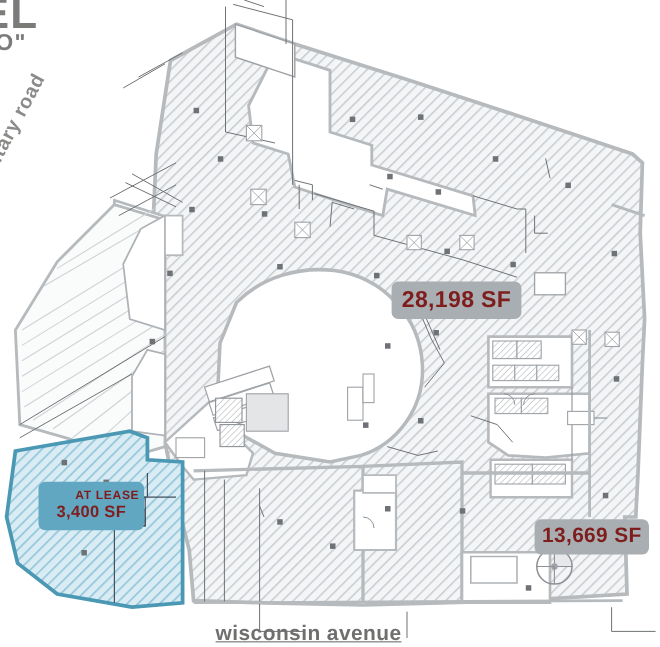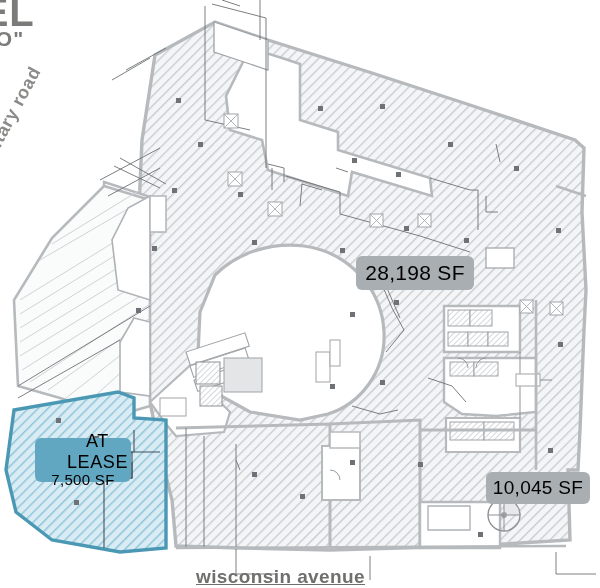--- a/index.html
+++ b/index.html
@@ -63,22 +63,22 @@
     font-size: 19px;
     color: #6f6f6d;
     letter-spacing: 0.4px;
     text-decoration: underline;
   }
 
   
   .badge {
     position: absolute;
     border-radius: 6px;
-    color: #000000;
-    font-weight: normal;
+    color: #7f1d1d;
+    font-weight: bold;
     text-align: center;
     display: flex;
     flex-direction: column;
     align-items: center;
     justify-content: center;
     line-height: 1.12;
     letter-spacing: 0.3px;
   }
   .badge.gray { background: #a9aeb2; }
   .badge.blue { background: #62a7c1; }
@@ -97,21 +97,21 @@
     left: 486px; top: 472px;
     width: 104px; height: 32px;
     font-size: 19px;
   }
   #badge-atlease {
     left: 35px; top: 438px;
     width: 88px; height: 44px;
     font-size: 15px;
     padding: 0 4px;
   }
-  #badge-atlease .l1 { font-size: 18px; letter-spacing: 0.6px; margin-left: 29px; }
+  #badge-atlease .l1 { font-size: 11px; letter-spacing: 0.6px; margin-left: 29px; }
   #badge-atlease .l2 { font-size: 15px; }
 </style>
 </head>
 <body>
 
 <div id="plan-root">
 
   <svg id="plan-svg" viewBox="0 0 600 588">
     <defs>
 
@@ -382,20 +382,20 @@
 
   <div class="txt" id="level-sub">" O"</div>
 
   <div class="txt" id="military-road">military road</div>
 
   <div class="txt" id="wisconsin-avenue">wisconsin avenue</div>
 
   <div class="badge gray" id="badge-28198">28,198 SF</div>
 
 
-  <div class="badge gray" id="badge-10045">10,045 SF</div>
+  <div class="badge gray" id="badge-10045">13,669 SF</div>
 
   <div class="badge blue" id="badge-atlease">
     <span class="l1">AT LEASE</span>
-    <span class="l2">7,500 SF</span>
+    <span class="l2">3,400 SF</span>
   </div>
 
 </div>
 
 </body></html>

